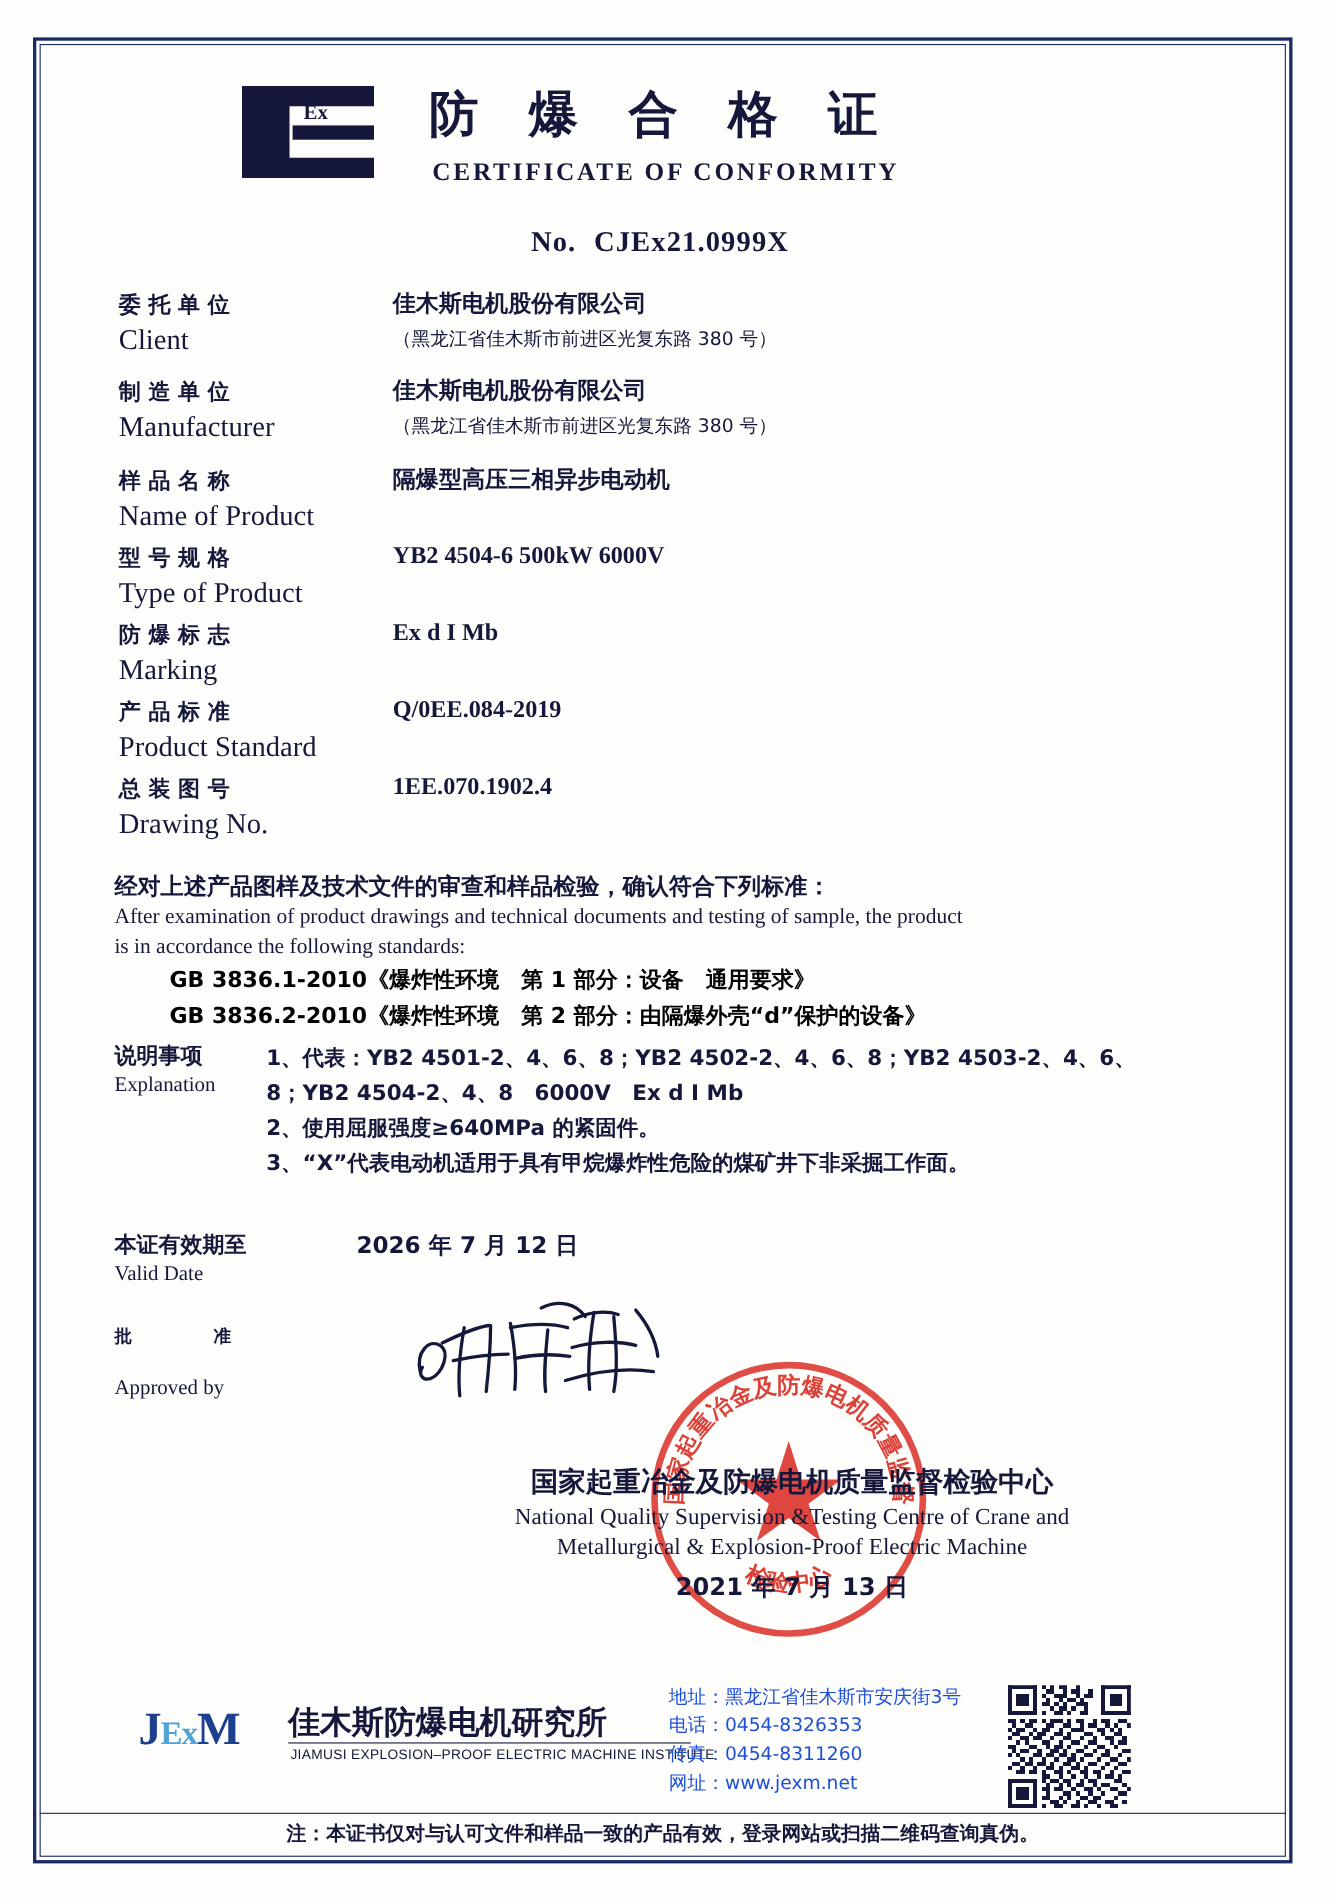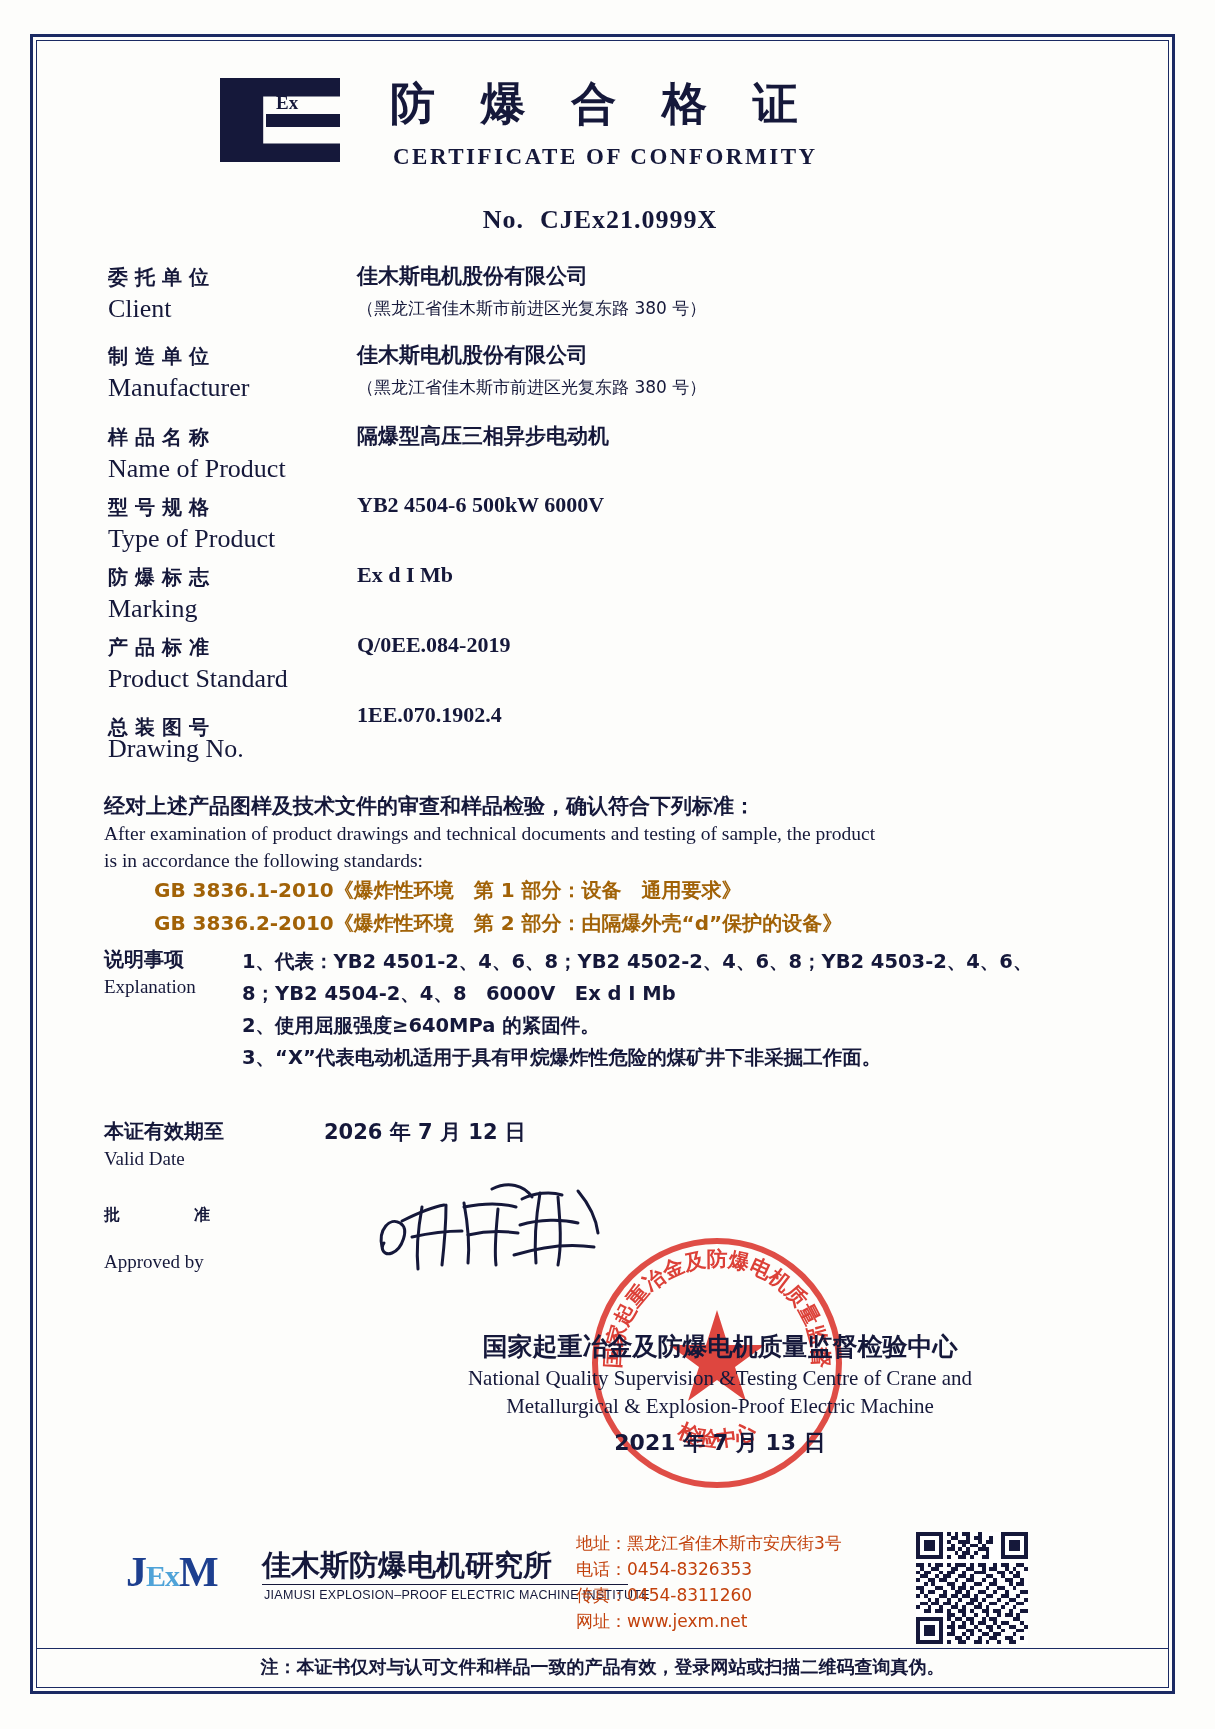--- a/index.html
+++ b/index.html
@@ -182,21 +182,21 @@
   .stm-en {
     font-family: "Liberation Serif", serif;
     font-size: 19.5px;
     line-height: 27px;
     color: #15183a;
   }
   .std-line {
     font-family: "DejaVu Sans", sans-serif;
     font-size: 20px;
     font-weight: bold;
-    color: #a16207;
+    color: #000000;
     margin-left: 50px;
     line-height: 33px;
     white-space: nowrap;
   }
 
   
   .explanation {
     position: absolute;
     left: 104px; top: 946px;
     width: 1010px;
@@ -389,23 +389,24 @@
     background: #15183a;
   }
   .contact {
     position: absolute;
     left: 540px; top: 2px;
     width: 330px;
   }
   .contact div {
     font-family: "DejaVu Sans", sans-serif;
     font-size: 17px;
-    color: #c2410c;
+    color: #1d4ed8;
     line-height: 26px;
     white-space: nowrap;
+    margin-left: 32px;
   }
   .qr {
     position: absolute;
     left: 880px; top: 4px;
     width: 112px;
     height: 112px;
     background: #ffffff;
   }
   .footer-rule {
     position: absolute;
@@ -481,21 +482,21 @@
       <div class="value-serif" style="top:-2px">Ex d I Mb</div>
     </div>
 
     <div class="field-row" style="height:66px">
       <div class="label-cn" style="top:0">产 品 标 准</div>
       <div class="label-en" style="top:30px">Product Standard</div>
       <div class="value-serif" style="top:-2px">Q/0EE.084-2019</div>
     </div>
 
     <div class="field-row" style="height:60px">
-      <div class="label-cn" style="top:10px">总 装 图 号</div>
+      <div class="label-cn" style="top:0">总 装 图 号</div>
       <div class="label-en" style="top:30px">Drawing No.</div>
       <div class="value-serif" style="top:-2px">1EE.070.1902.4</div>
     </div>
 
   </div>
 
   <div class="statement">
     <div class="stm-cn">经对上述产品图样及技术文件的审查和样品检验，确认符合下列标准：</div>
     <div class="stm-en">After examination of product drawings and technical documents and testing of sample, the product</div>
     <div class="stm-en">is in accordance the following standards:</div>

